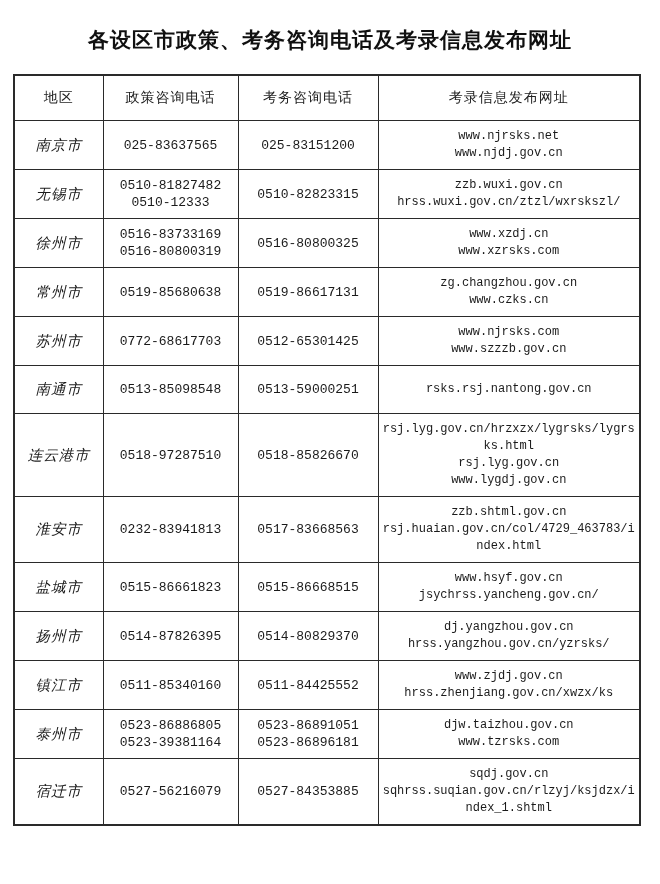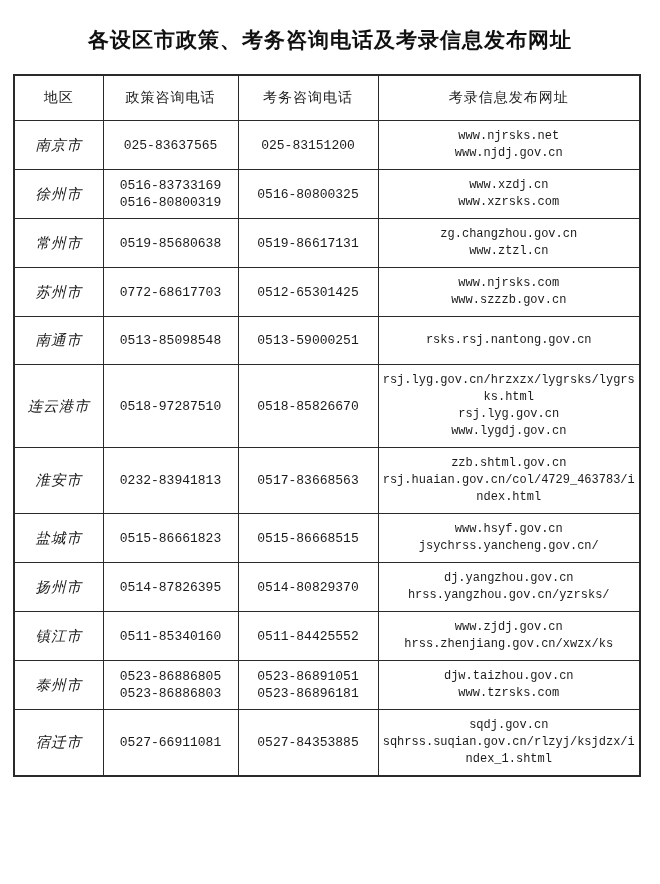--- a/index.html
+++ b/index.html
@@ -99,20 +99,34 @@
           </td>
           <td class="exam-phone-cell">
             <div class="cell-line">025-83151200</div>
           </td>
           <td class="url-cell">
             <div class="cell-line">www.njrsks.net</div>
             <div class="cell-line">www.njdj.gov.cn</div>
           </td>
         </tr>
         <tr>
+          <td class="region-cell">无锡市</td>
+          <td class="policy-phone-cell">
+            <div class="cell-line">0510-81827482</div>
+            <div class="cell-line">0510-12333</div>
+          </td>
+          <td class="exam-phone-cell">
+            <div class="cell-line">0510-82823315</div>
+          </td>
+          <td class="url-cell">
+            <div class="cell-line">zzb.wuxi.gov.cn</div>
+            <div class="cell-line">hrss.wuxi.gov.cn/ztzl/wxrskszl/</div>
+          </td>
+        </tr>
+        <tr>
           <td class="region-cell">徐州市</td>
           <td class="policy-phone-cell">
             <div class="cell-line">0516-83733169</div>
             <div class="cell-line">0516-80800319</div>
           </td>
           <td class="exam-phone-cell">
             <div class="cell-line">0516-80800325</div>
           </td>
           <td class="url-cell">
             <div class="cell-line">www.xzdj.cn</div>
@@ -122,21 +136,21 @@
         <tr>
           <td class="region-cell">常州市</td>
           <td class="policy-phone-cell">
             <div class="cell-line">0519-85680638</div>
           </td>
           <td class="exam-phone-cell">
             <div class="cell-line">0519-86617131</div>
           </td>
           <td class="url-cell">
             <div class="cell-line">zg.changzhou.gov.cn</div>
-            <div class="cell-line">www.ztzl.cn</div>
+            <div class="cell-line">www.czks.cn</div>
           </td>
         </tr>
         <tr>
           <td class="region-cell">苏州市</td>
           <td class="policy-phone-cell">
             <div class="cell-line">0772-68617703</div>
           </td>
           <td class="exam-phone-cell">
             <div class="cell-line">0512-65301425</div>
           </td>
@@ -220,35 +234,35 @@
           </td>
           <td class="url-cell">
             <div class="cell-line">www.zjdj.gov.cn</div>
             <div class="cell-line">hrss.zhenjiang.gov.cn/xwzx/ks</div>
           </td>
         </tr>
         <tr>
           <td class="region-cell">泰州市</td>
           <td class="policy-phone-cell">
             <div class="cell-line">0523-86886805</div>
-            <div class="cell-line">0523-86886803</div>
+            <div class="cell-line">0523-39381164</div>
           </td>
           <td class="exam-phone-cell">
             <div class="cell-line">0523-86891051</div>
             <div class="cell-line">0523-86896181</div>
           </td>
           <td class="url-cell">
             <div class="cell-line">djw.taizhou.gov.cn</div>
             <div class="cell-line">www.tzrsks.com</div>
           </td>
         </tr>
         <tr>
           <td class="region-cell">宿迁市</td>
           <td class="policy-phone-cell">
-            <div class="cell-line">0527-66911081</div>
+            <div class="cell-line">0527-56216079</div>
           </td>
           <td class="exam-phone-cell">
             <div class="cell-line">0527-84353885</div>
           </td>
           <td class="url-cell">
             <div class="cell-line">sqdj.gov.cn</div>
             <div class="cell-line">sqhrss.suqian.gov.cn/rlzyj/ksjdzx/index_1.shtml</div>
           </td>
         </tr>
       </tbody>

